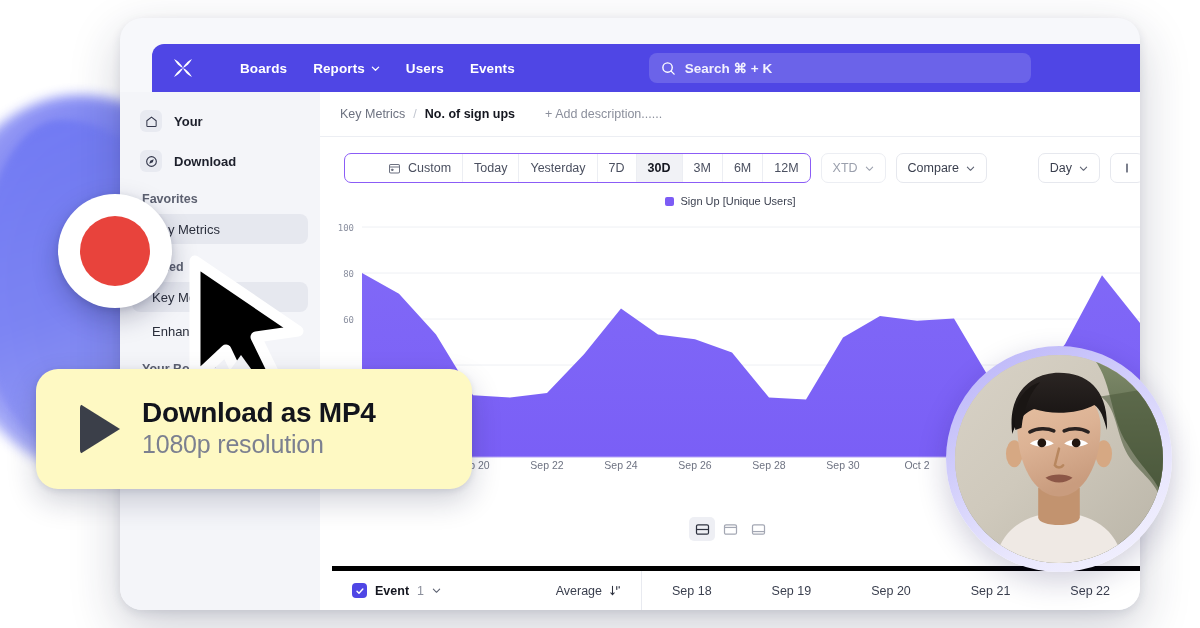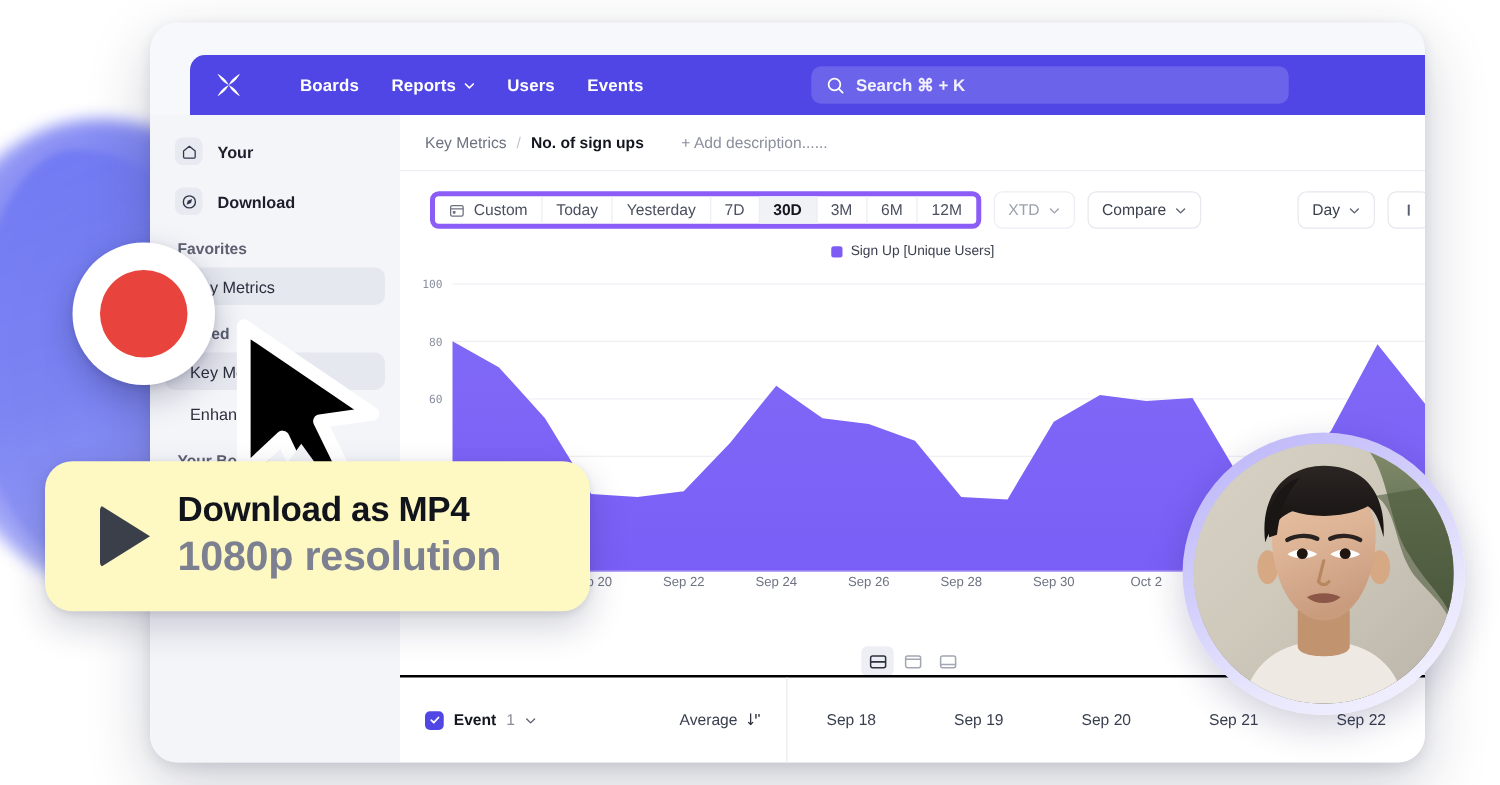--- a/index.html
+++ b/index.html
@@ -112,22 +112,23 @@
   .bc-sep { color: #c2c6d0; }
   .bc-cur { color: #14161f; font-weight: 600; }
   .bc-add { color: #8b8f9c; margin-left: 22px; }
 
   
   .toolbar {
     display: flex; align-items: center; padding: 16px 0 0 24px; gap: 10px;
   }
   .seg {
     display: flex; align-items: center; height: 30px;
-    border: 4px solid #8b5cf6; border-radius: 7px; overflow: hidden;
+    border: 1px solid #8b5cf6; border-radius: 7px; overflow: hidden;
     background: #fff;
+    padding-left: 32px;
   }
   .seg > div {
     height: 100%; display:flex; align-items:center; justify-content:center;
     padding: 0 11px; font-size: 12.5px; color: #4b5060;
     border-right: 1px solid #eceef3; cursor: pointer; white-space: nowrap;
   }
   .seg > div:last-child { border-right: none; }
   .seg .on { background: #f1f2f6; color: #14161f; font-weight: 700; }
   .seg .withico { gap: 7px; }
   .pill {
@@ -155,22 +156,22 @@
     display:flex; align-items:center; justify-content:center; gap: 2px;
   }
   .vt {
     width: 26px; height: 24px; border-radius: 5px;
     display:flex; align-items:center; justify-content:center; cursor:pointer;
   }
   .vt.on { background: #eeeff4; }
 
   
   .btable {
-    position:absolute; left: 0; right: 0; bottom: 0; height: 70px;
-    border-top: 2px solid #000000;
+    position:absolute; left: 12px; right: 0; bottom: 0; height: 44px;
+    border-top: 5px solid #000000;
     display:flex; align-items:center;
   }
   .bt-evt { display:flex; align-items:center; gap: 8px; padding-left: 20px; width: 175px; }
   .cbx {
     width: 15px; height: 15px; border-radius: 4px; background:#4f46e5;
     display:flex; align-items:center; justify-content:center;
   }
   .bt-evt-l { font-size: 12.5px; color:#14161f; font-weight:600; }
   .bt-evt-n { font-size: 12.5px; color:#8b8f9c; }
   .bt-avg {
@@ -203,21 +204,21 @@
     display:flex; align-items:center; gap: 22px; padding-left: 44px;
   }
   .playtri {
     width: 0; height: 0;
     border-left: 40px solid #3b3f49;
     border-top: 25px solid transparent;
     border-bottom: 25px solid transparent;
     border-radius: 4px;
   }
   .co-t1 { font-size: 28px; font-weight: 700; color:#12141c; letter-spacing:-.3px; line-height:1.15; }
-  .co-t2 { font-size: 33px; font-weight: 700; color:#7c8090; letter-spacing:-.2px; line-height:1.25; }
+  .co-t2 { font-size: 25px; font-weight: 400; color:#7c8090; letter-spacing:-.2px; line-height:1.25; }
   .notch {
     position:absolute; left: 228px; top: 355px;
     width: 0; height: 0;
     border-left: 13px solid transparent;
     border-right: 13px solid transparent;
     border-bottom: 18px solid #f3f4f7;
   }
 
   
   .cam {

